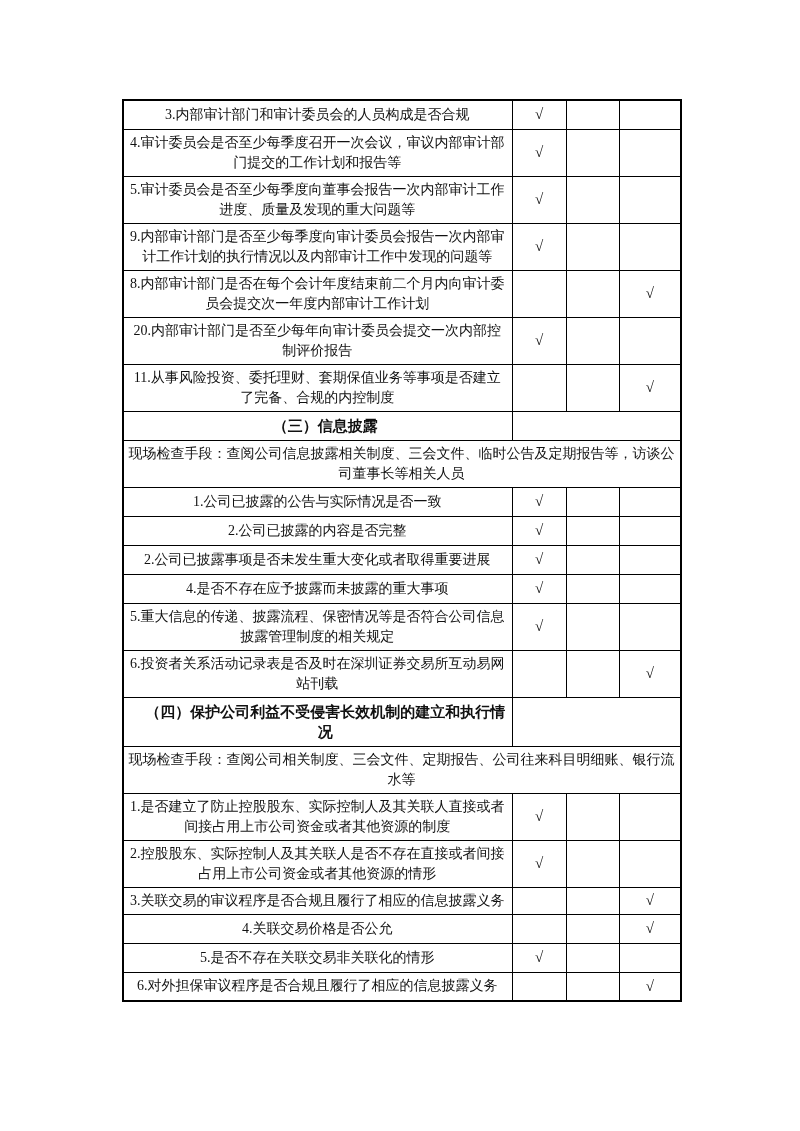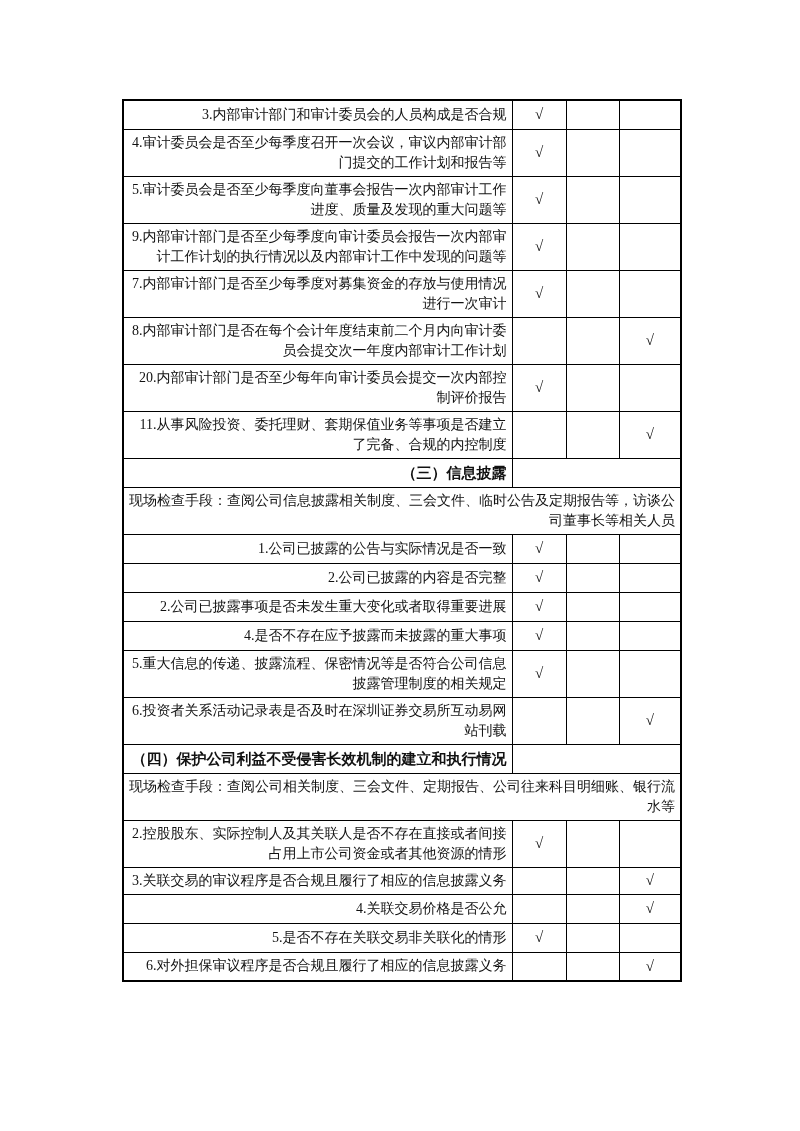--- a/index.html
+++ b/index.html
@@ -27,27 +27,27 @@
   }
   table.checklist td {
     border: 1px solid #000000;
     vertical-align: middle;
     box-sizing: border-box;
   }
   td.txt {
     font-size: 14px;
     line-height: 20px;
     padding: 3px 5px 3px 4px;
-    text-align: right;
+    text-align: center;
     word-break: break-all;
   }
   td.sec {
     font-weight: bold;
     font-size: 15px;
-    padding: 4px 5px 4px 4px;
+    padding: 4px 5px 4px 20px;
   }
   td.chk {
     text-align: center;
     font-size: 15px;
     padding: 2px 0;
   }
   tr.single td {
     height: 29px;
   }
 </style>
@@ -76,26 +76,20 @@
           <td class="chk"></td>
         </tr>
         <tr>
           <td class="txt">5.审计委员会是否至少每季度向董事会报告一次内部审计工作进度、质量及发现的重大问题等</td>
           <td class="chk">√</td>
           <td class="chk"></td>
           <td class="chk"></td>
         </tr>
         <tr>
           <td class="txt">9.内部审计部门是否至少每季度向审计委员会报告一次内部审计工作计划的执行情况以及内部审计工作中发现的问题等</td>
-          <td class="chk">√</td>
-          <td class="chk"></td>
-          <td class="chk"></td>
-        </tr>
-        <tr>
-          <td class="txt">7.内部审计部门是否至少每季度对募集资金的存放与使用情况进行一次审计</td>
           <td class="chk">√</td>
           <td class="chk"></td>
           <td class="chk"></td>
         </tr>
         <tr>
           <td class="txt">8.内部审计部门是否在每个会计年度结束前二个月内向审计委员会提交次一年度内部审计工作计划</td>
           <td class="chk"></td>
           <td class="chk"></td>
           <td class="chk">√</td>
         </tr>
@@ -155,20 +149,26 @@
           <td class="chk">√</td>
         </tr>
         <tr class="single">
           <td class="txt sec">（四）保护公司利益不受侵害长效机制的建立和执行情况</td>
           <td colspan="3"></td>
         </tr>
         <tr>
           <td colspan="4" class="txt">现场检查手段：查阅公司相关制度、三会文件、定期报告、公司往来科目明细账、银行流水等</td>
         </tr>
         <tr>
+          <td class="txt">1.是否建立了防止控股股东、实际控制人及其关联人直接或者间接占用上市公司资金或者其他资源的制度</td>
+          <td class="chk">√</td>
+          <td class="chk"></td>
+          <td class="chk"></td>
+        </tr>
+        <tr>
           <td class="txt">2.控股股东、实际控制人及其关联人是否不存在直接或者间接占用上市公司资金或者其他资源的情形</td>
           <td class="chk">√</td>
           <td class="chk"></td>
           <td class="chk"></td>
         </tr>
         <tr>
           <td class="txt">3.关联交易的审议程序是否合规且履行了相应的信息披露义务</td>
           <td class="chk"></td>
           <td class="chk"></td>
           <td class="chk">√</td>

